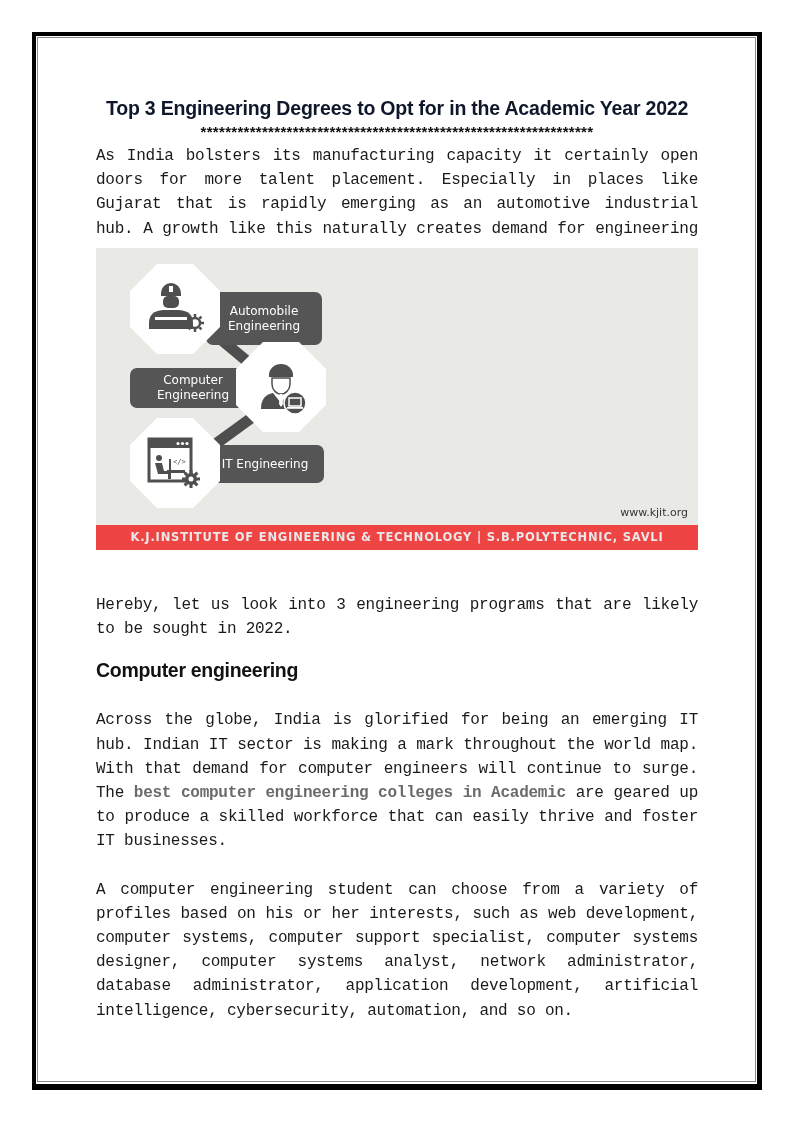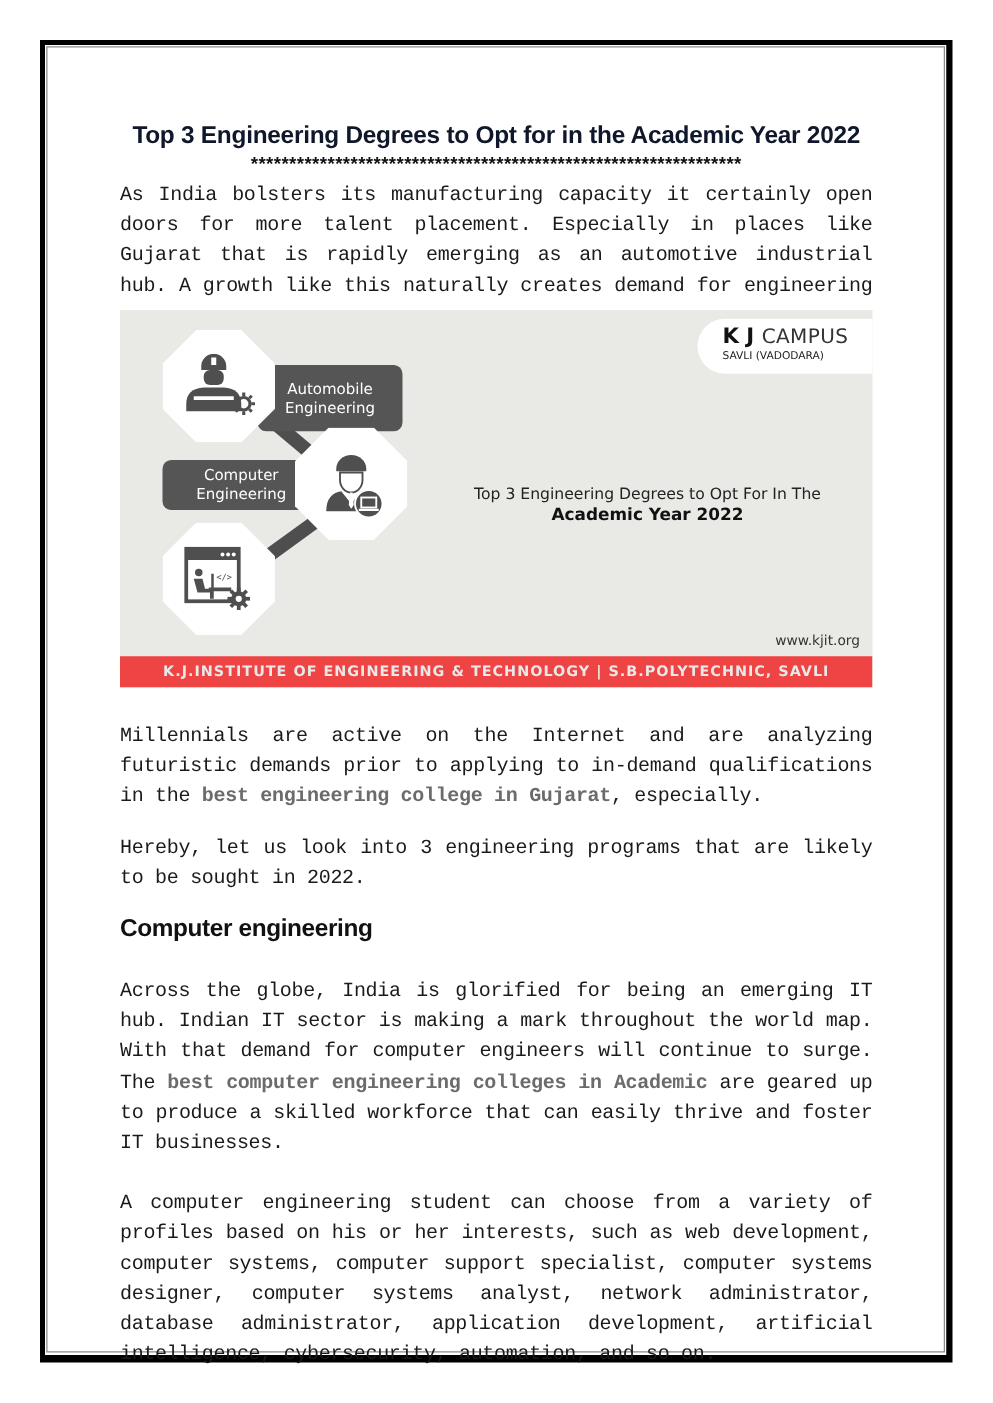--- a/index.html
+++ b/index.html
@@ -129,20 +129,23 @@
       <path d="M16 16 a12 11 0 0 1 24 0 v2 h-24z" fill="#4f4f4f"></path>
       <path d="M19 19 h18 v6 a9 10 0 0 1 -18 0z" fill="none" stroke="#4f4f4f" stroke-width="1.5"></path>
       <path d="M8 50 q0 -14 12 -16 l8 10 l8 -10 q12 2 12 16z" fill="#4f4f4f"></path>
       <path d="M27 35 h2 l1 10 l-2 3 l-2 -3z" fill="#fff"></path>
       <circle cx="42" cy="44" r="11" fill="#4f4f4f" stroke="#fff" stroke-width="1.5"></circle>
       <rect x="36" y="39" width="12" height="8" fill="none" stroke="#fff" stroke-width="1.5"></rect>
       <rect x="34" y="48" width="16" height="1.8" fill="#fff"></rect>
     </svg>
   </div>
 
+  <div class="pill" style="left:110px; top:197px; width:118px; height:38px;">
+    <div>IT Engineering</div>
+  </div>
   <div class="octagon" style="left:34px; top:170px; width:90px; height:90px;">
     <svg width="56" height="52" viewBox="0 0 56 52">
       <rect x="2" y="2" width="42" height="42" fill="none" stroke="#4f4f4f" stroke-width="3"></rect>
       <rect x="2" y="2" width="42" height="9" fill="#4f4f4f"></rect>
       <circle cx="31" cy="6.5" r="1.6" fill="#fff"></circle>
         <circle cx="35.5" cy="6.5" r="1.6" fill="#fff"></circle>
         <circle cx="40" cy="6.5" r="1.6" fill="#fff"></circle>
       <circle cx="12" cy="21" r="3" fill="#4f4f4f"></circle>
       <path d="M8 26 h7 l2 8 h7 v8 h-3 v-5 h-10z" fill="#4f4f4f"></path>
       <rect x="22" y="22" width="2" height="12" fill="#4f4f4f"></rect>
@@ -152,42 +155,28 @@
         <circle r="6"></circle>
         <rect x="-1.5" y="-9" width="3" height="18"></rect>
         <rect x="-9" y="-1.5" width="18" height="3"></rect>
         <rect x="-1.5" y="-9" width="3" height="18" transform="rotate(45)"></rect>
         <rect x="-1.5" y="-9" width="3" height="18" transform="rotate(-45)"></rect>
         <circle r="2.5" fill="#fff"></circle>
       </g>
     </svg>
   </div>
 
-  <div class="logo">
-    <div class="kj">
-      <span>K J</span>
-      <span class="campus">CAMPUS</span>
-    </div>
-    <div class="loc">SAVLI (VADODARA)</div>
-  </div>
 
-  <div class="tagline">
-    <div class="l1">Top 3 Engineering Degrees to Opt For In The</div>
-    <div class="l2">Academic Year 2022</div>
-  </div>
 
   <div class="www">www.kjit.org</div>
 
   <div class="strip">K.J.INSTITUTE OF ENGINEERING &amp; TECHNOLOGY | S.B.POLYTECHNIC, SAVLI</div>
 </div>
 
 <div class="content" style="top:577px;">
-  <p class="body">
-    <span>Millennials are active on the Internet and are analyzing futuristic demands prior to applying to in-demand qualifications in the </span><a class="link">best engineering college in Gujarat</a><span>, especially.</span>
-  </p>
 
   <p class="body" style="margin-top:16px;">Hereby, let us look into 3 engineering programs that are likely to be sought in 2022.</p>
 
   <h2 class="section-heading" style="margin-top:16px;">Computer engineering</h2>
 
   <p class="body" style="margin-top:25px;">
     <span>Across the globe, India is glorified for being an emerging IT hub. Indian IT sector is making a mark throughout the world map. With that demand for computer engineers will continue to surge. The </span><a class="link">best computer engineering colleges in Academic</a><span> are geared up to produce a skilled workforce that can easily thrive and foster IT businesses.</span>
   </p>
 
   <p class="body" style="margin-top:24px;">A computer engineering student can choose from a variety of profiles based on his or her interests, such as web development, computer systems, computer support specialist, computer systems designer, computer systems analyst, network administrator, database administrator, application development, artificial intelligence, cybersecurity, automation, and so on.</p>

